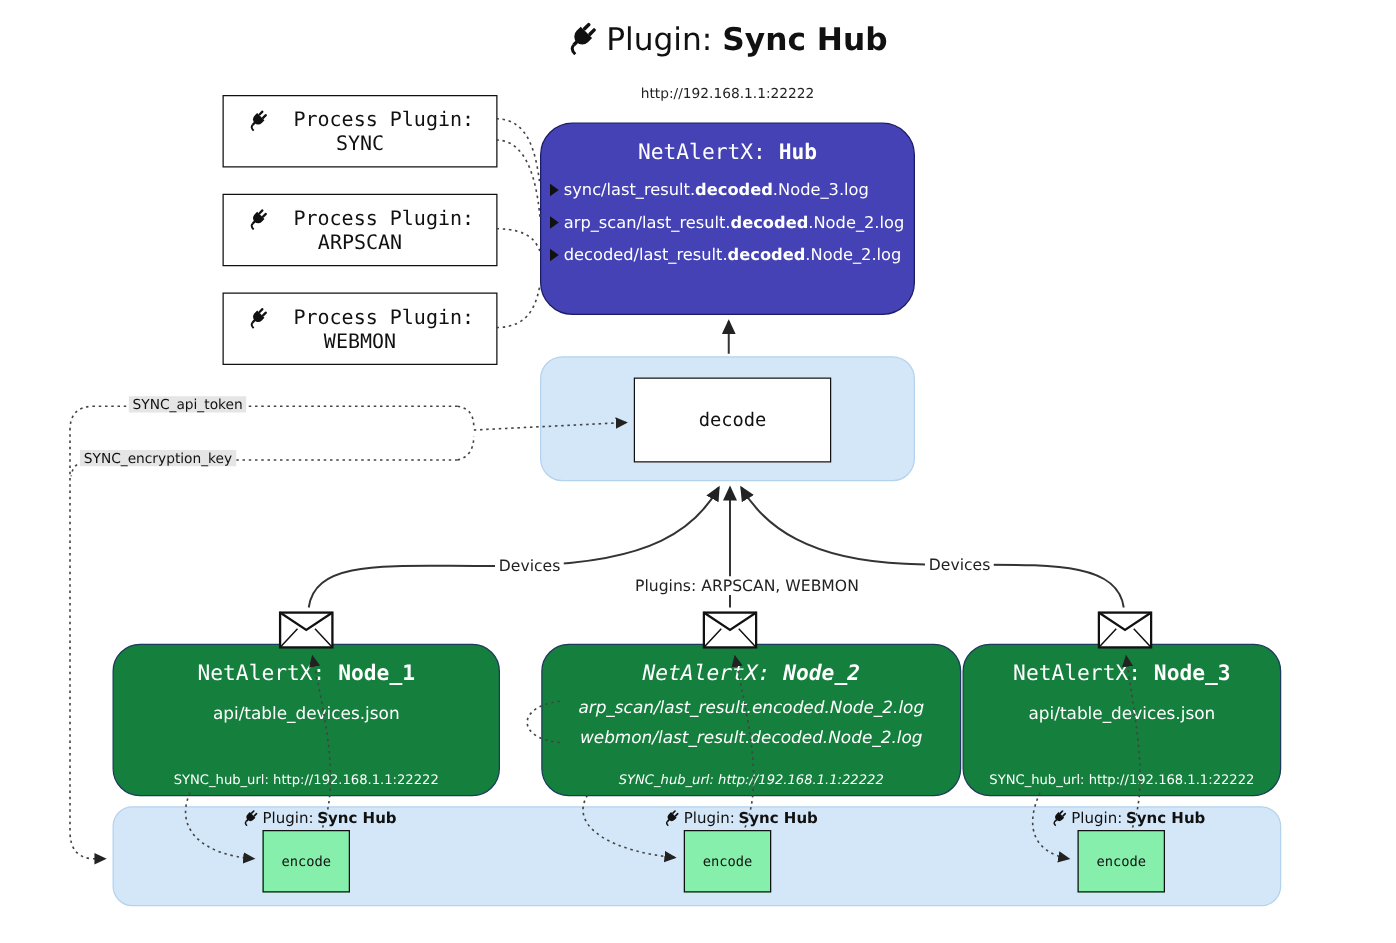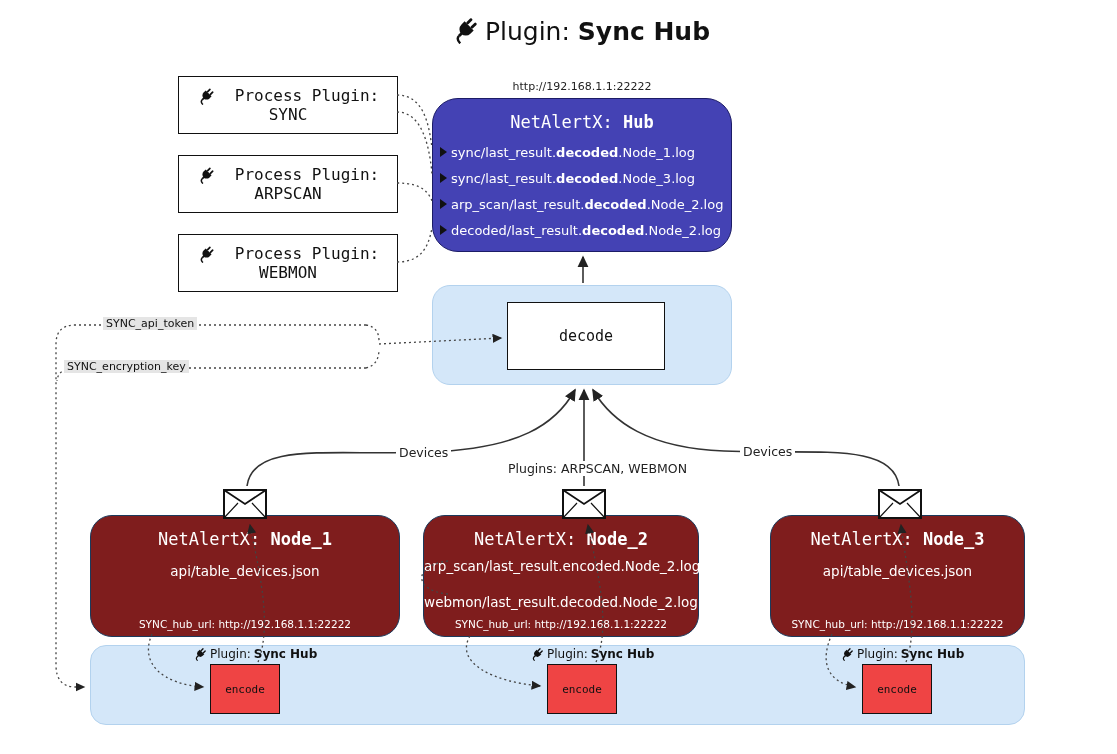--- a/index.html
+++ b/index.html
@@ -14,21 +14,21 @@
   .title b{font-weight:bold;}
 
   
   .pbox{left:178px;width:218px;height:56px;background:#fff;border:1.5px solid #111;
         display:flex;flex-direction:column;align-items:center;justify-content:center;
         font-family:"DejaVu Sans Mono",monospace;font-size:16px;z-index:3;}
   .pbox .row{display:flex;align-items:center;gap:20px;}
   .pb1{top:76px;} .pb2{top:155px;} .pb3{top:234px;}
 
   
-  .hub-url{left:432px;width:300px;top:80px;text-align:center;font-size:11px;color:#222;z-index:3;}
+  .hub-url{left:432px;width:300px;top:68px;text-align:center;font-size:11px;color:#222;z-index:3;}
   .hub{left:432px;top:98px;width:300px;height:154px;background:#4442b4;border:1.5px solid #1c1c66;
        border-radius:26px;color:#fff;z-index:3;box-sizing:border-box;}
   .hub-title{text-align:center;margin-top:13px;font-family:"DejaVu Sans Mono",monospace;font-size:17px;}
   .hub-logs{position:absolute;left:7px;right:3px;top:40px;}
   .hub-log{height:26px;display:flex;align-items:center;font-size:13px;white-space:nowrap;}
   .tri{width:0;height:0;border-left:7px solid #111;border-top:5px solid transparent;
        border-bottom:5px solid transparent;margin-right:4px;flex:0 0 auto;}
 
   
   .decode-wrap{left:432px;top:285px;width:300px;height:100px;background:#d4e7f9;
@@ -39,36 +39,36 @@
 
   
   .secret{font-size:11px;background:#e5e5e5;padding:0 3px;z-index:6;white-space:nowrap;}
   .sec1{left:103px;top:317px;} .sec2{left:64px;top:360px;}
 
   
   .edge-label{font-size:12.5px;color:#222;background:#fff;padding:0 3px;z-index:6;white-space:nowrap;}
   .el1{left:396px;top:445px;} .el2{left:505px;top:461px;} .el3{left:740px;top:444px;}
 
   
-  .node{top:515px;height:122px;background:#7f1d1d;border:1.6px solid #1b3a5c;border-radius:22px;
+  .node{top:515px;height:122px;background:#15803d;border:1.6px solid #1b3a5c;border-radius:22px;
         color:#fff;text-align:center;z-index:3;box-sizing:border-box;}
-  .n1{left:90px;width:310px;} .n2{left:423px;width:276px;} .n3{left:770px;width:255px;}
+  .n1{left:90px;width:310px;} .n2{left:433px;width:336px;font-style:italic;} .n3{left:770px;width:255px;}
   .node-title{margin-top:13px;font-family:"DejaVu Sans Mono",monospace;font-size:17px;white-space:nowrap;}
   .node-lines{margin-top:14px;display:flex;flex-direction:column;gap:9px;font-size:13.5px;}
-  .n2 .node-lines{margin-top:9px;gap:20px;}
+  .n2 .node-lines{margin-top:9px;gap:8px;}
   .node-footer{position:absolute;bottom:6px;left:0;width:100%;font-size:10.5px;}
 
   .envelope{top:489px;z-index:5;} .env1{left:223px;} .env2{left:562px;} .env3{left:878px;}
 
   
   .strip{left:90px;top:645px;width:935px;height:80px;background:#d4e7f9;border:1.5px solid #b3d2ee;
          border-radius:16px;z-index:1;box-sizing:border-box;}
   .enc-label{font-size:12px;display:flex;align-items:center;gap:3px;z-index:6;white-space:nowrap;}
   .encl1{left:193px;top:647px;} .encl2{left:530px;top:647px;} .encl3{left:840px;top:647px;}
-  .enc-box{width:70px;height:50px;top:664px;background:#ef4444;border:1.4px solid #111;
+  .enc-box{width:70px;height:50px;top:664px;background:#86efac;border:1.4px solid #111;
            display:flex;align-items:center;justify-content:center;
            font-family:"DejaVu Sans Mono",monospace;font-size:11px;z-index:3;box-sizing:border-box;}
   .encb1{left:210px;} .encb2{left:547px;} .encb3{left:862px;}
 
   b{font-weight:bold;}
 </style>
 </head>
 <body>
 
 <svg width="0" height="0" style="position:absolute">
@@ -161,24 +161,20 @@
   </div>
 
   <div class="abs hub-url">http://192.168.1.1:22222</div>
   <div class="abs hub">
     <div class="hub-title">
       <span>NetAlertX:</span> <b>Hub</b>
     </div>
     <div class="hub-logs">
       <div class="hub-log">
         <span class="tri"></span>
-        <span><span>sync/last_result.</span><b>decoded</b><span>.Node_1.log</span></span>
-      </div>
-      <div class="hub-log">
-        <span class="tri"></span>
         <span><span>sync/last_result.</span><b>decoded</b><span>.Node_3.log</span></span>
       </div>
       <div class="hub-log">
         <span class="tri"></span>
         <span><span>arp_scan/last_result.</span><b>decoded</b><span>.Node_2.log</span></span>
       </div>
       <div class="hub-log">
         <span class="tri"></span>
         <span><span>decoded/last_result.</span><b>decoded</b><span>.Node_2.log</span></span>
       </div>

